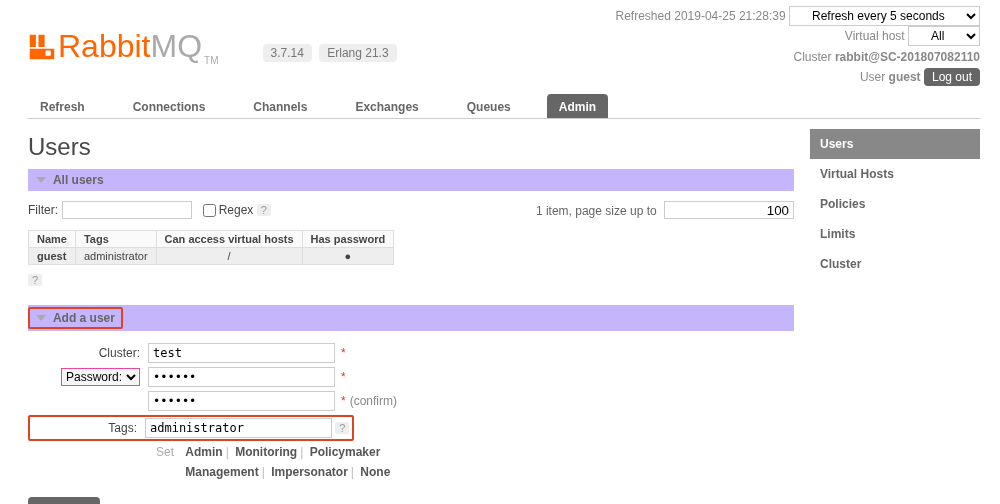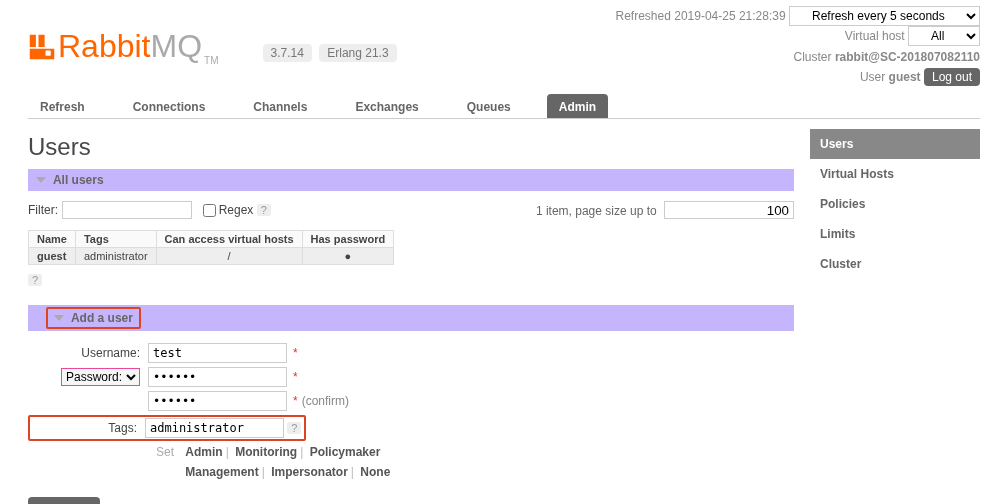--- a/index.html
+++ b/index.html
@@ -164,21 +164,21 @@
     padding-right: 8px;
     font-size: 12px;
   }
   .form-label select {
     font-size: 12px;
     border: 1px solid #ec4899;
     background: #f6f6f6;
   }
   .form-input input {
     border: 1px solid #ccc;
-    width: 139px;
+    width: 187px;
     padding: 2px 4px;
     font-family: monospace;
     font-size: 12px;
   }
   .req { color: #d33; margin-left: 6px; }
   .confirm { color: #888; margin-left: 4px; }
   
   .hl-red { border: 2px solid #d42; border-radius: 2px; padding: 1px 3px; display: inline-flex; align-items: center; }
   .hl-red-box { border: 2px solid #d42; border-radius: 2px; display: inline-block; }
   
@@ -286,29 +286,29 @@
         <td>administrator</td>
         <td class="center">/</td>
         <td class="center">●</td>
       </tr>
     </tbody>
       </table>
     <span class="helpq">?</span>
 
     <div style="height:18px;"></div>
 
-    <div class="section-header" style="padding:2px 18px; margin-bottom:12px;">
+    <div class="section-header" style="padding:2px 0; margin-bottom:12px;">
       <span class="hl-red-box" style="padding:2px 6px;">
         <span class="downarrow"></span>
         <span>Add a user</span>
       </span>
     </div>
 
     <div class="form-row">
-      <div class="form-label">Username:</div>
+      <div class="form-label">Cluster:</div>
       <div class="form-input"><input type="text" value="test" style=""></div>
       <span class="req">*</span>
     </div>
 
     <div class="form-row">
       <div class="form-label">
         <select><option>Password:</option></select>
       </div>
       <div class="form-input"><input type="password" value="······" style=""></div>
       <span class="req">*</span>

